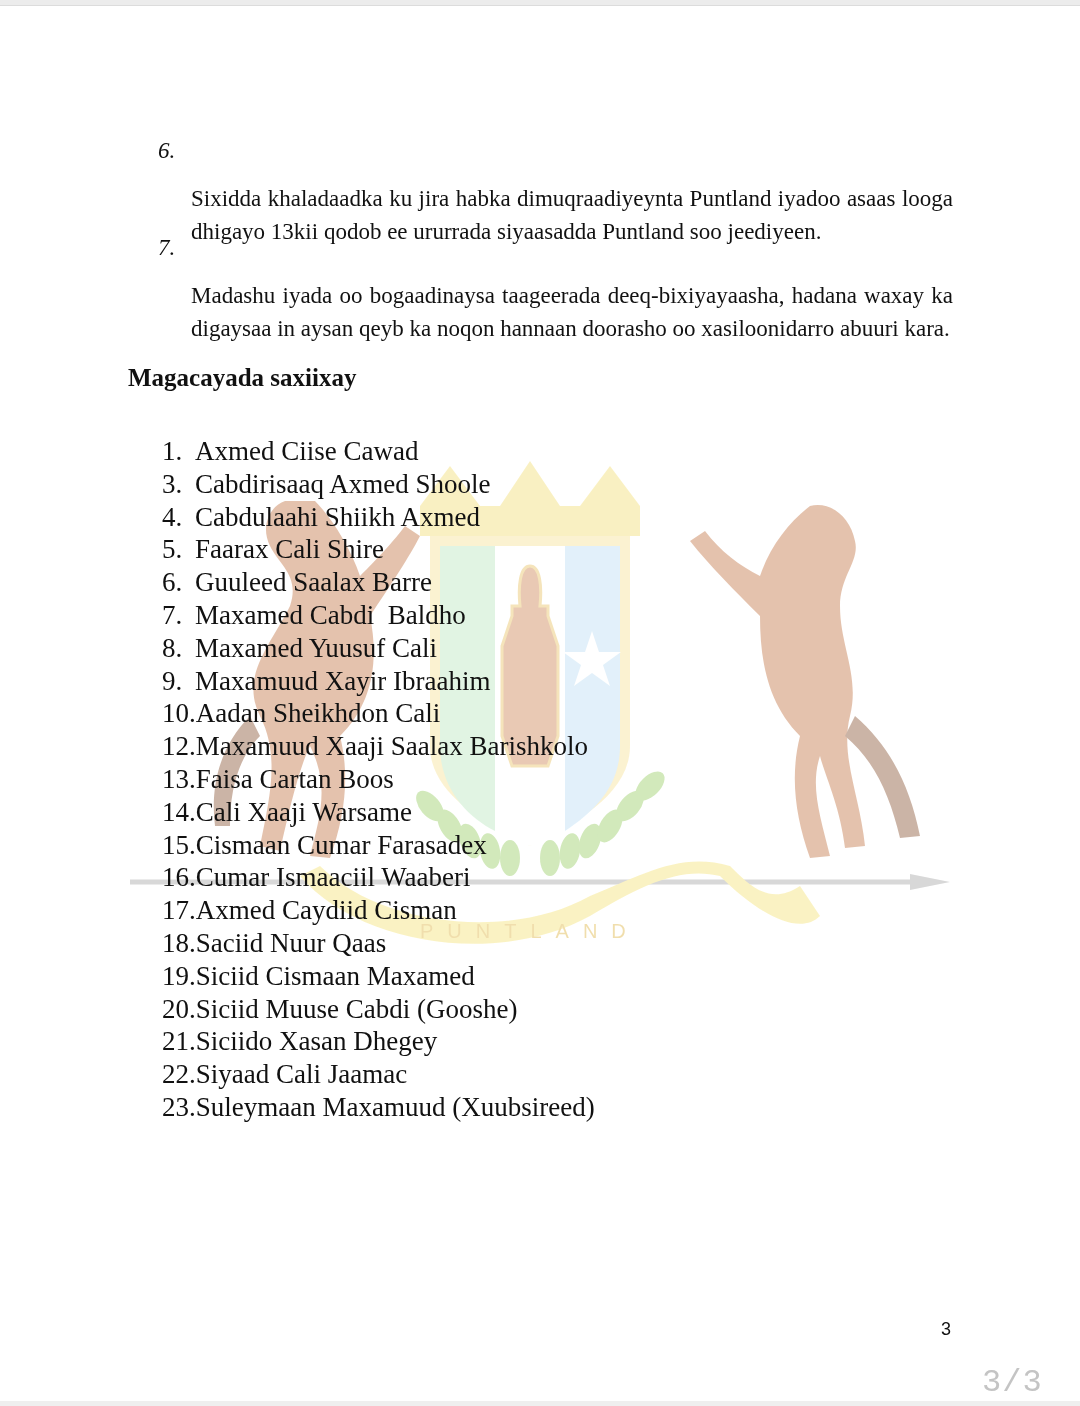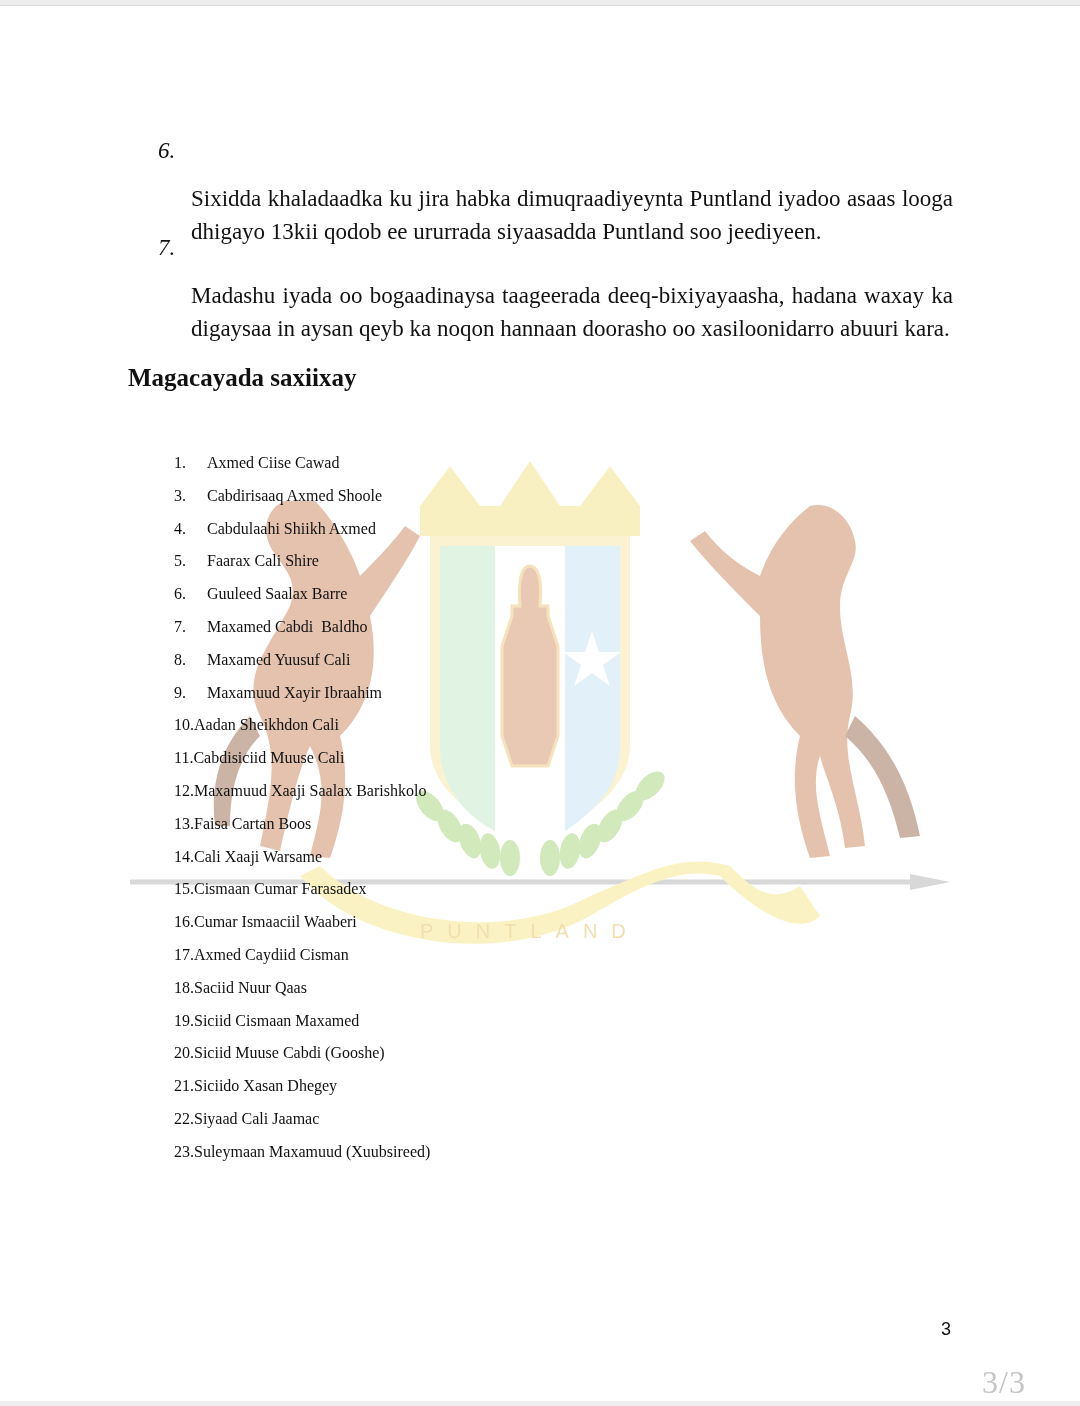--- a/index.html
+++ b/index.html
@@ -37,36 +37,36 @@
   .para.p7 { top: 225px; }
   .para.p7 .txt { text-align-last: left; }
 
   .heading {
     position: absolute; left: 128px; top: 358px;
     font-size: 25px; font-weight: bold;
   }
 
   .names {
     position: absolute; left: 158px; top: 425px;
-    list-style: none; margin: 16px; padding: 0;
-    font-size: 16px; line-height: 32.8px;
+    list-style: none; margin: 4px; padding: 0;
+    font-size: 27px; line-height: 32.8px;
   }
   .names li { position: relative; white-space: pre; height: 32.8px; }
   .names .n { display: inline-block; width: 33px; }
   .names .n.wide { width: auto; text-align: center; }
   .names .nm { display: inline; }
 
   .page-number {
     position: absolute; left: 941px; top: 1313px;
     font-family: "Liberation Sans", "DejaVu Sans", sans-serif;
     font-size: 18px; color: #111;
   }
   .viewer-counter {
     position: absolute; left: 982px; top: 1364px;
-    font-family: Liberation Serif, serif;
+    font-family: Liberation Mono, monospace;
     font-size: 32px; color: #c4c4c4; letter-spacing: 1px;
   }
 </style>
 </head>
 <body>
 
 <div class="top-bar"></div>
 
 <div class="page">
 
@@ -129,21 +129,20 @@
   <ol class="names">
     <li><span class="n">1.</span><span class="nm">Axmed Ciise Cawad</span></li>
     <li><span class="n">3.</span><span class="nm">Cabdirisaaq Axmed Shoole</span></li>
     <li><span class="n">4.</span><span class="nm">Cabdulaahi Shiikh Axmed</span></li>
     <li><span class="n">5.</span><span class="nm">Faarax Cali Shire</span></li>
     <li><span class="n">6.</span><span class="nm">Guuleed Saalax Barre</span></li>
     <li><span class="n">7.</span><span class="nm">Maxamed Cabdi  Baldho</span></li>
     <li><span class="n">8.</span><span class="nm">Maxamed Yuusuf Cali</span></li>
     <li><span class="n">9.</span><span class="nm">Maxamuud Xayir Ibraahim</span></li>
     <li><span class="n wide">10.</span><span class="nm">Aadan Sheikhdon Cali</span></li>
-    <li><span class="n wide">11.</span><span class="nm">Cabdisiciid Muuse Cali</span></li>
     <li><span class="n wide">12.</span><span class="nm">Maxamuud Xaaji Saalax Barishkolo</span></li>
     <li><span class="n wide">13.</span><span class="nm">Faisa Cartan Boos</span></li>
     <li><span class="n wide">14.</span><span class="nm">Cali Xaaji Warsame</span></li>
     <li><span class="n wide">15.</span><span class="nm">Cismaan Cumar Farasadex</span></li>
     <li><span class="n wide">16.</span><span class="nm">Cumar Ismaaciil Waaberi</span></li>
     <li><span class="n wide">17.</span><span class="nm">Axmed Caydiid Cisman</span></li>
     <li><span class="n wide">18.</span><span class="nm">Saciid Nuur Qaas</span></li>
     <li><span class="n wide">19.</span><span class="nm">Siciid Cismaan Maxamed</span></li>
     <li><span class="n wide">20.</span><span class="nm">Siciid Muuse Cabdi (Gooshe)</span></li>
     <li><span class="n wide">21.</span><span class="nm">Siciido Xasan Dhegey</span></li>

